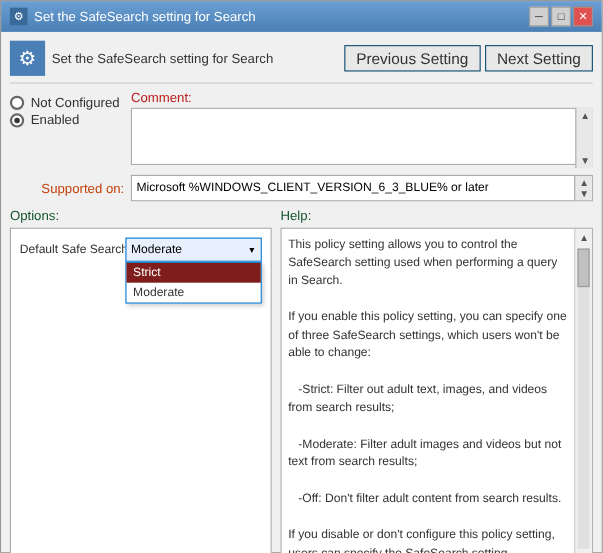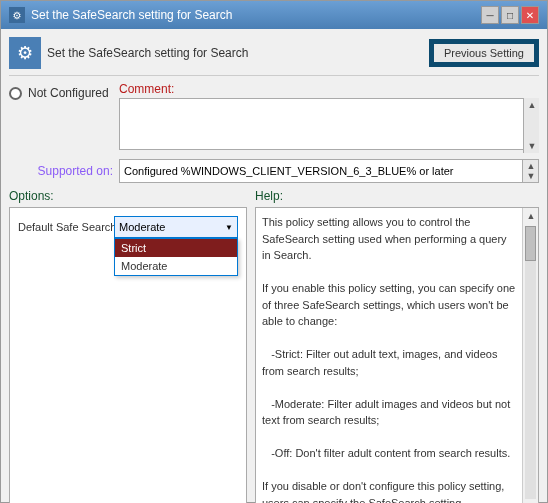--- a/index.html
+++ b/index.html
@@ -107,23 +107,23 @@
     }
 
     .header-buttons {
       display: flex;
       gap: 4px;
     }
 
     .nav-btn {
       padding: 3px 10px;
       background: #e8e8e8;
-      border: 5px solid #0c4a6e;
+      border: 1px solid #0c4a6e;
       cursor: pointer;
-      font-size: 11px;
+      font-size: 14px;
       color: #333;
     }
 
     .radio-section {
       display: flex;
       flex-direction: column;
       gap: 2px;
       padding: 4px 0;
     }
 
@@ -237,48 +237,53 @@
 
   <div class="content">
 
     <div class="header-section">
       <div class="header-left">
         <div class="header-icon">⚙</div>
         <span class="header-title">Set the SafeSearch setting for Search</span>
       </div>
       <div class="header-buttons">
         <button class="nav-btn">Previous Setting</button>
+        <button class="nav-btn">Next Setting</button>
       </div>
     </div>
 
     <div style="display: flex; gap: 0;">
 
       <div class="radio-section" style="width: 110px;">
         <div class="radio-row">
           <div class="radio-input"></div>
           <span class="radio-label">Not Configured</span>
+        </div>
+        <div class="radio-row">
+          <div class="radio-input checked"></div>
+          <span class="radio-label">Enabled</span>
         </div>
       </div>
 
       <div style="flex: 1; display: flex; flex-direction: column; gap: 2px;">
         <span style="font-size:12px; color:#b91c1c;">Comment:</span>
         <div style="position: relative;">
           <textarea class="comment-box" style="width: 100%; height: 52px; border: 1px solid rgb(170, 170, 170); resize: none; font-size: 11px; padding: 2px 18px 2px 2px; background: white;"></textarea>
           <div style="position: absolute; right: 0; top: 0; bottom: 0; width: 16px; background: #e8e8e8; border-left: 1px solid #aaa;">
             <div style="width:16px; height:14px; display:flex; align-items:center; justify-content:center; font-size:9px; color:#555;">▲</div>
             <div style="width:16px; height:14px; display:flex; align-items:center; justify-content:center; font-size:9px; color:#555; position:absolute; bottom:0;">▼</div>
           </div>
         </div>
       </div>
     </div>
 
     <div style="display: flex; align-items: center; gap: 6px;">
-      <span style="font-size:12px; color:#8b5cf6; white-space:nowrap; width:104px; text-align:right;">Supported on:</span>
+      <span style="font-size:12px; color:#c2410c; white-space:nowrap; width:104px; text-align:right;">Supported on:</span>
       <div style="flex:1; border: 1px solid #aaa; background: white; height: 24px; display: flex; align-items: center; padding: 0 4px; position:relative; overflow:hidden; padding-right: 20px;">
-        <span style="font-size:11px; white-space:nowrap; overflow:hidden;">Configured %WINDOWS_CLIENT_VERSION_6_3_BLUE% or later</span>
+        <span style="font-size:11px; white-space:nowrap; overflow:hidden;">Microsoft %WINDOWS_CLIENT_VERSION_6_3_BLUE% or later</span>
         <div style="position: absolute; right: 0; top: 0; bottom: 0; width: 16px; background: #e8e8e8; border-left: 1px solid #aaa;">
           <div style="width:16px; height:12px; display:flex; align-items:center; justify-content:center; font-size:9px; color:#555;">▲</div>
           <div style="width:16px; height:12px; display:flex; align-items:center; justify-content:center; font-size:9px; color:#555; position:absolute; bottom:0;">▼</div>
         </div>
       </div>
     </div>
 
     <div style="display: flex; gap: 8px; flex: 1; min-height: 0;">
 
       <div style="flex: 0 0 238px; display: flex; flex-direction: column;">

